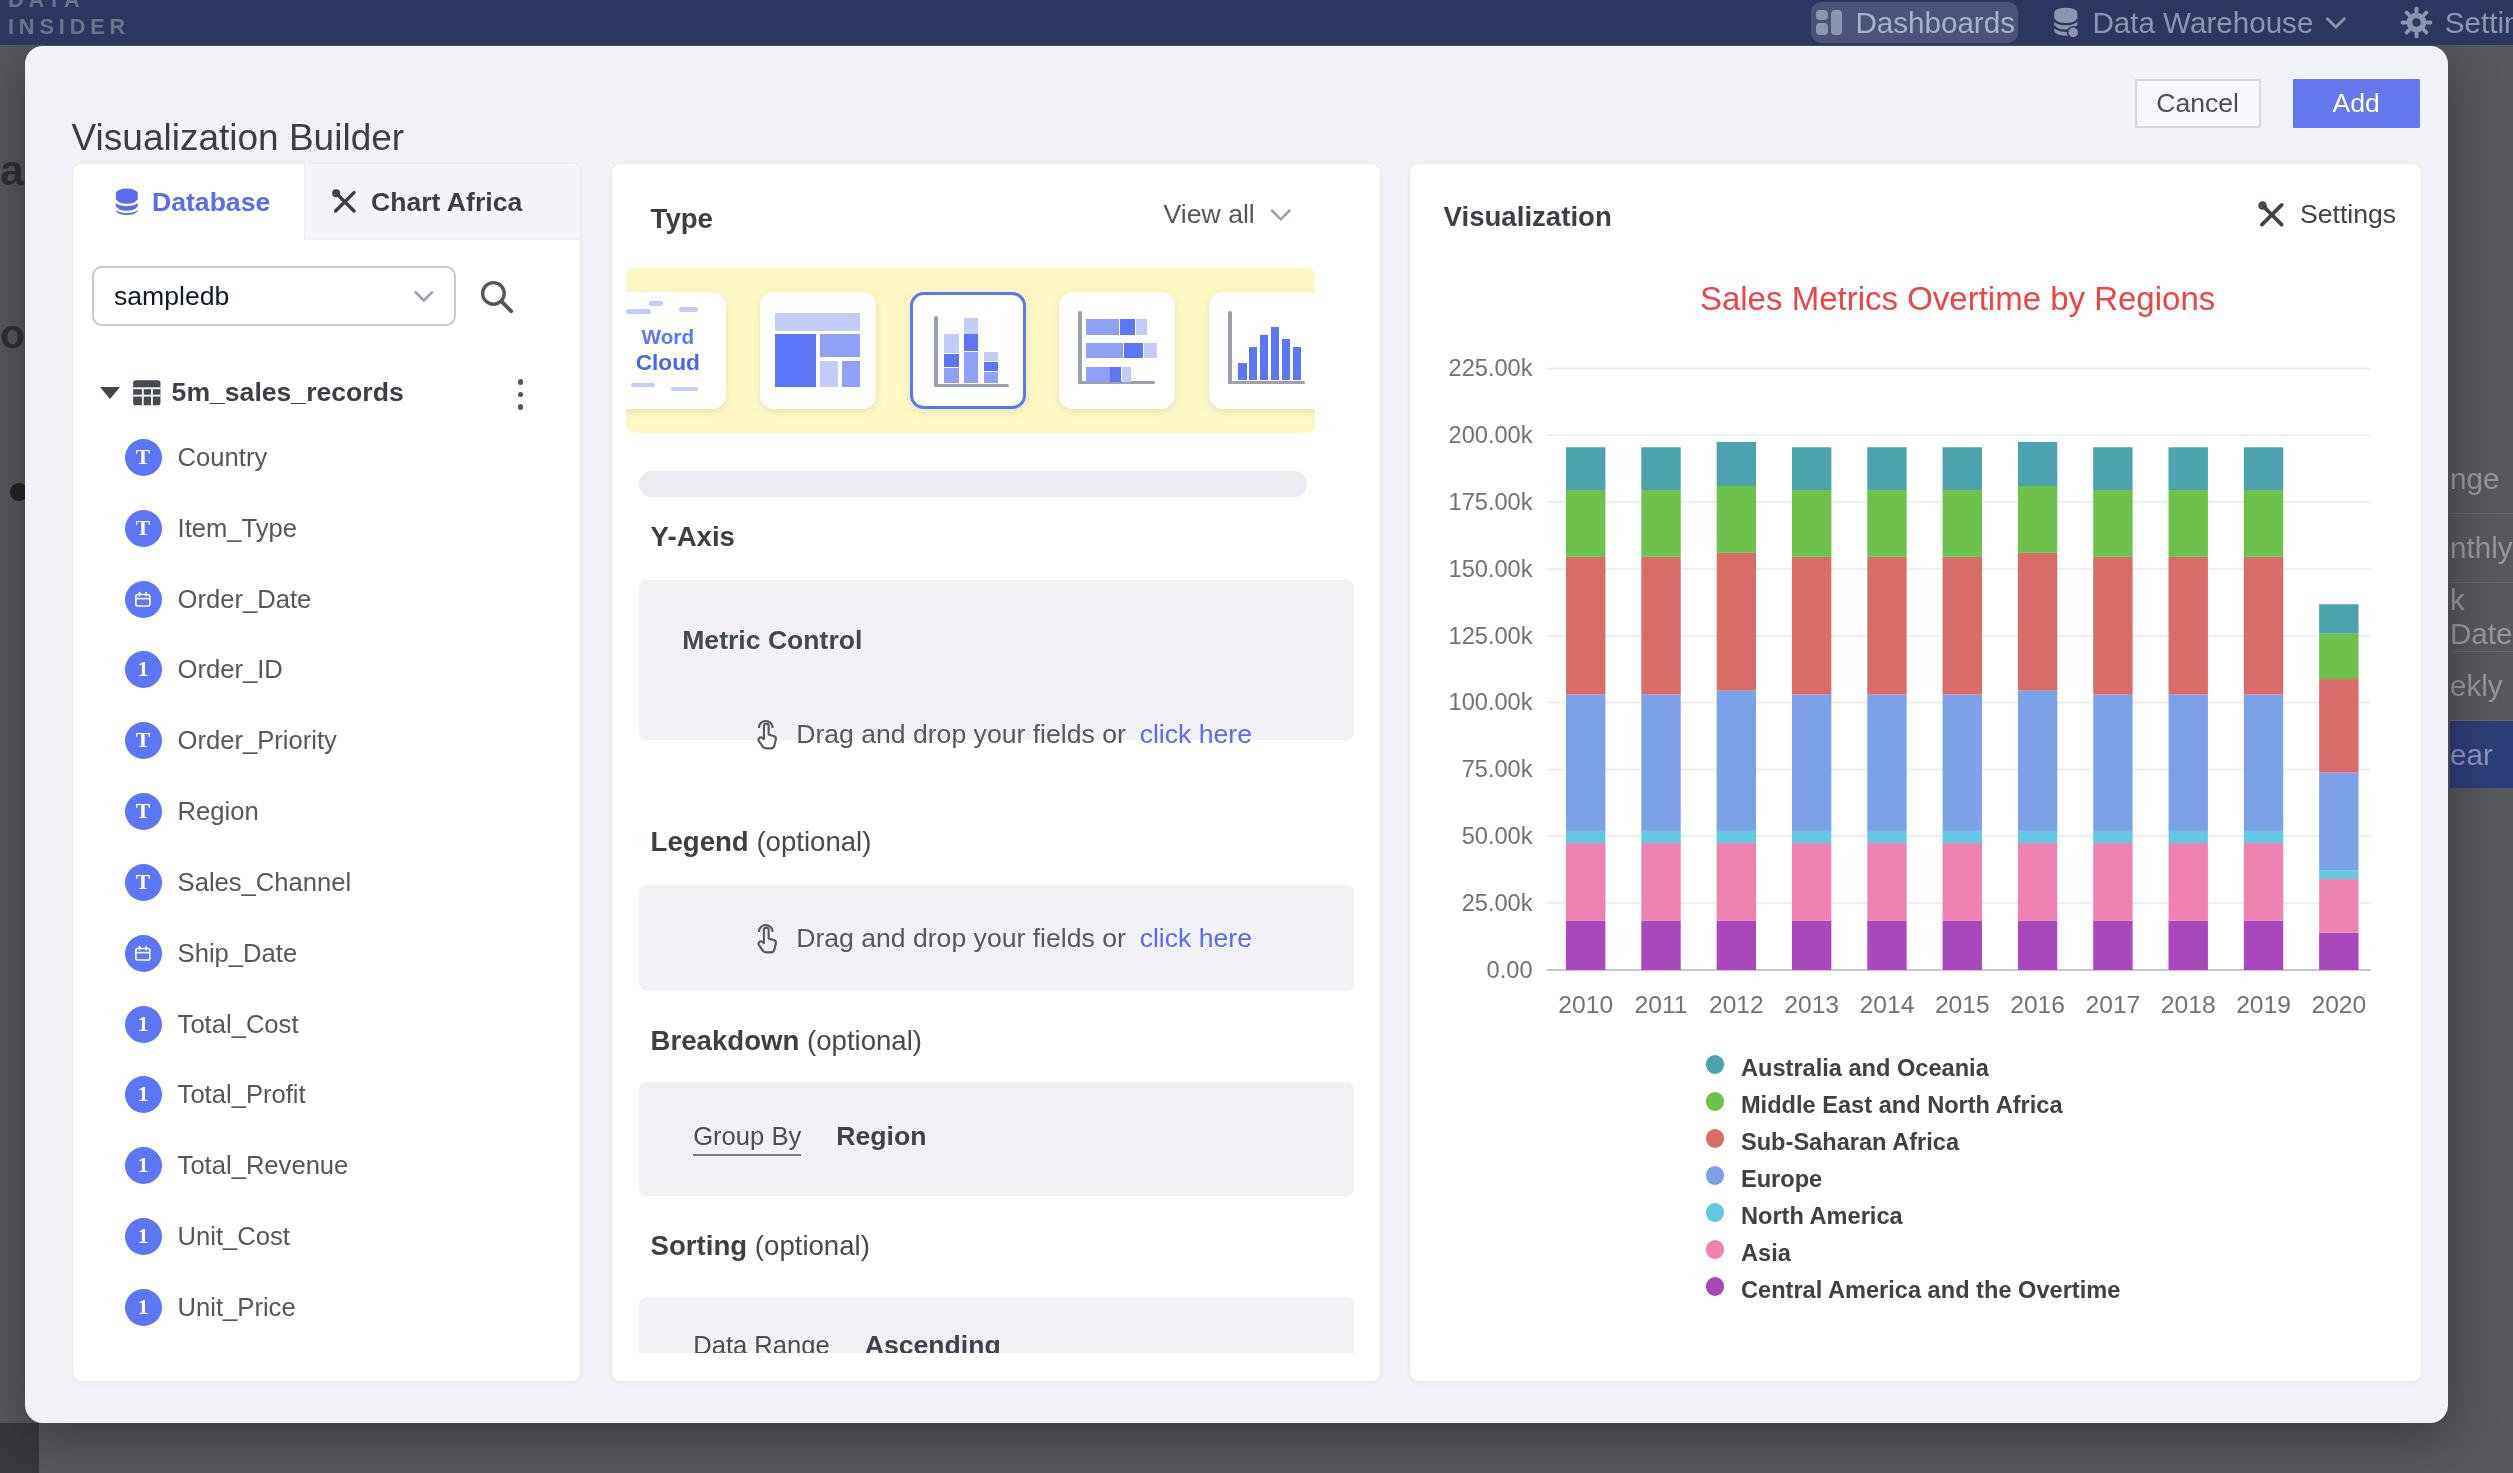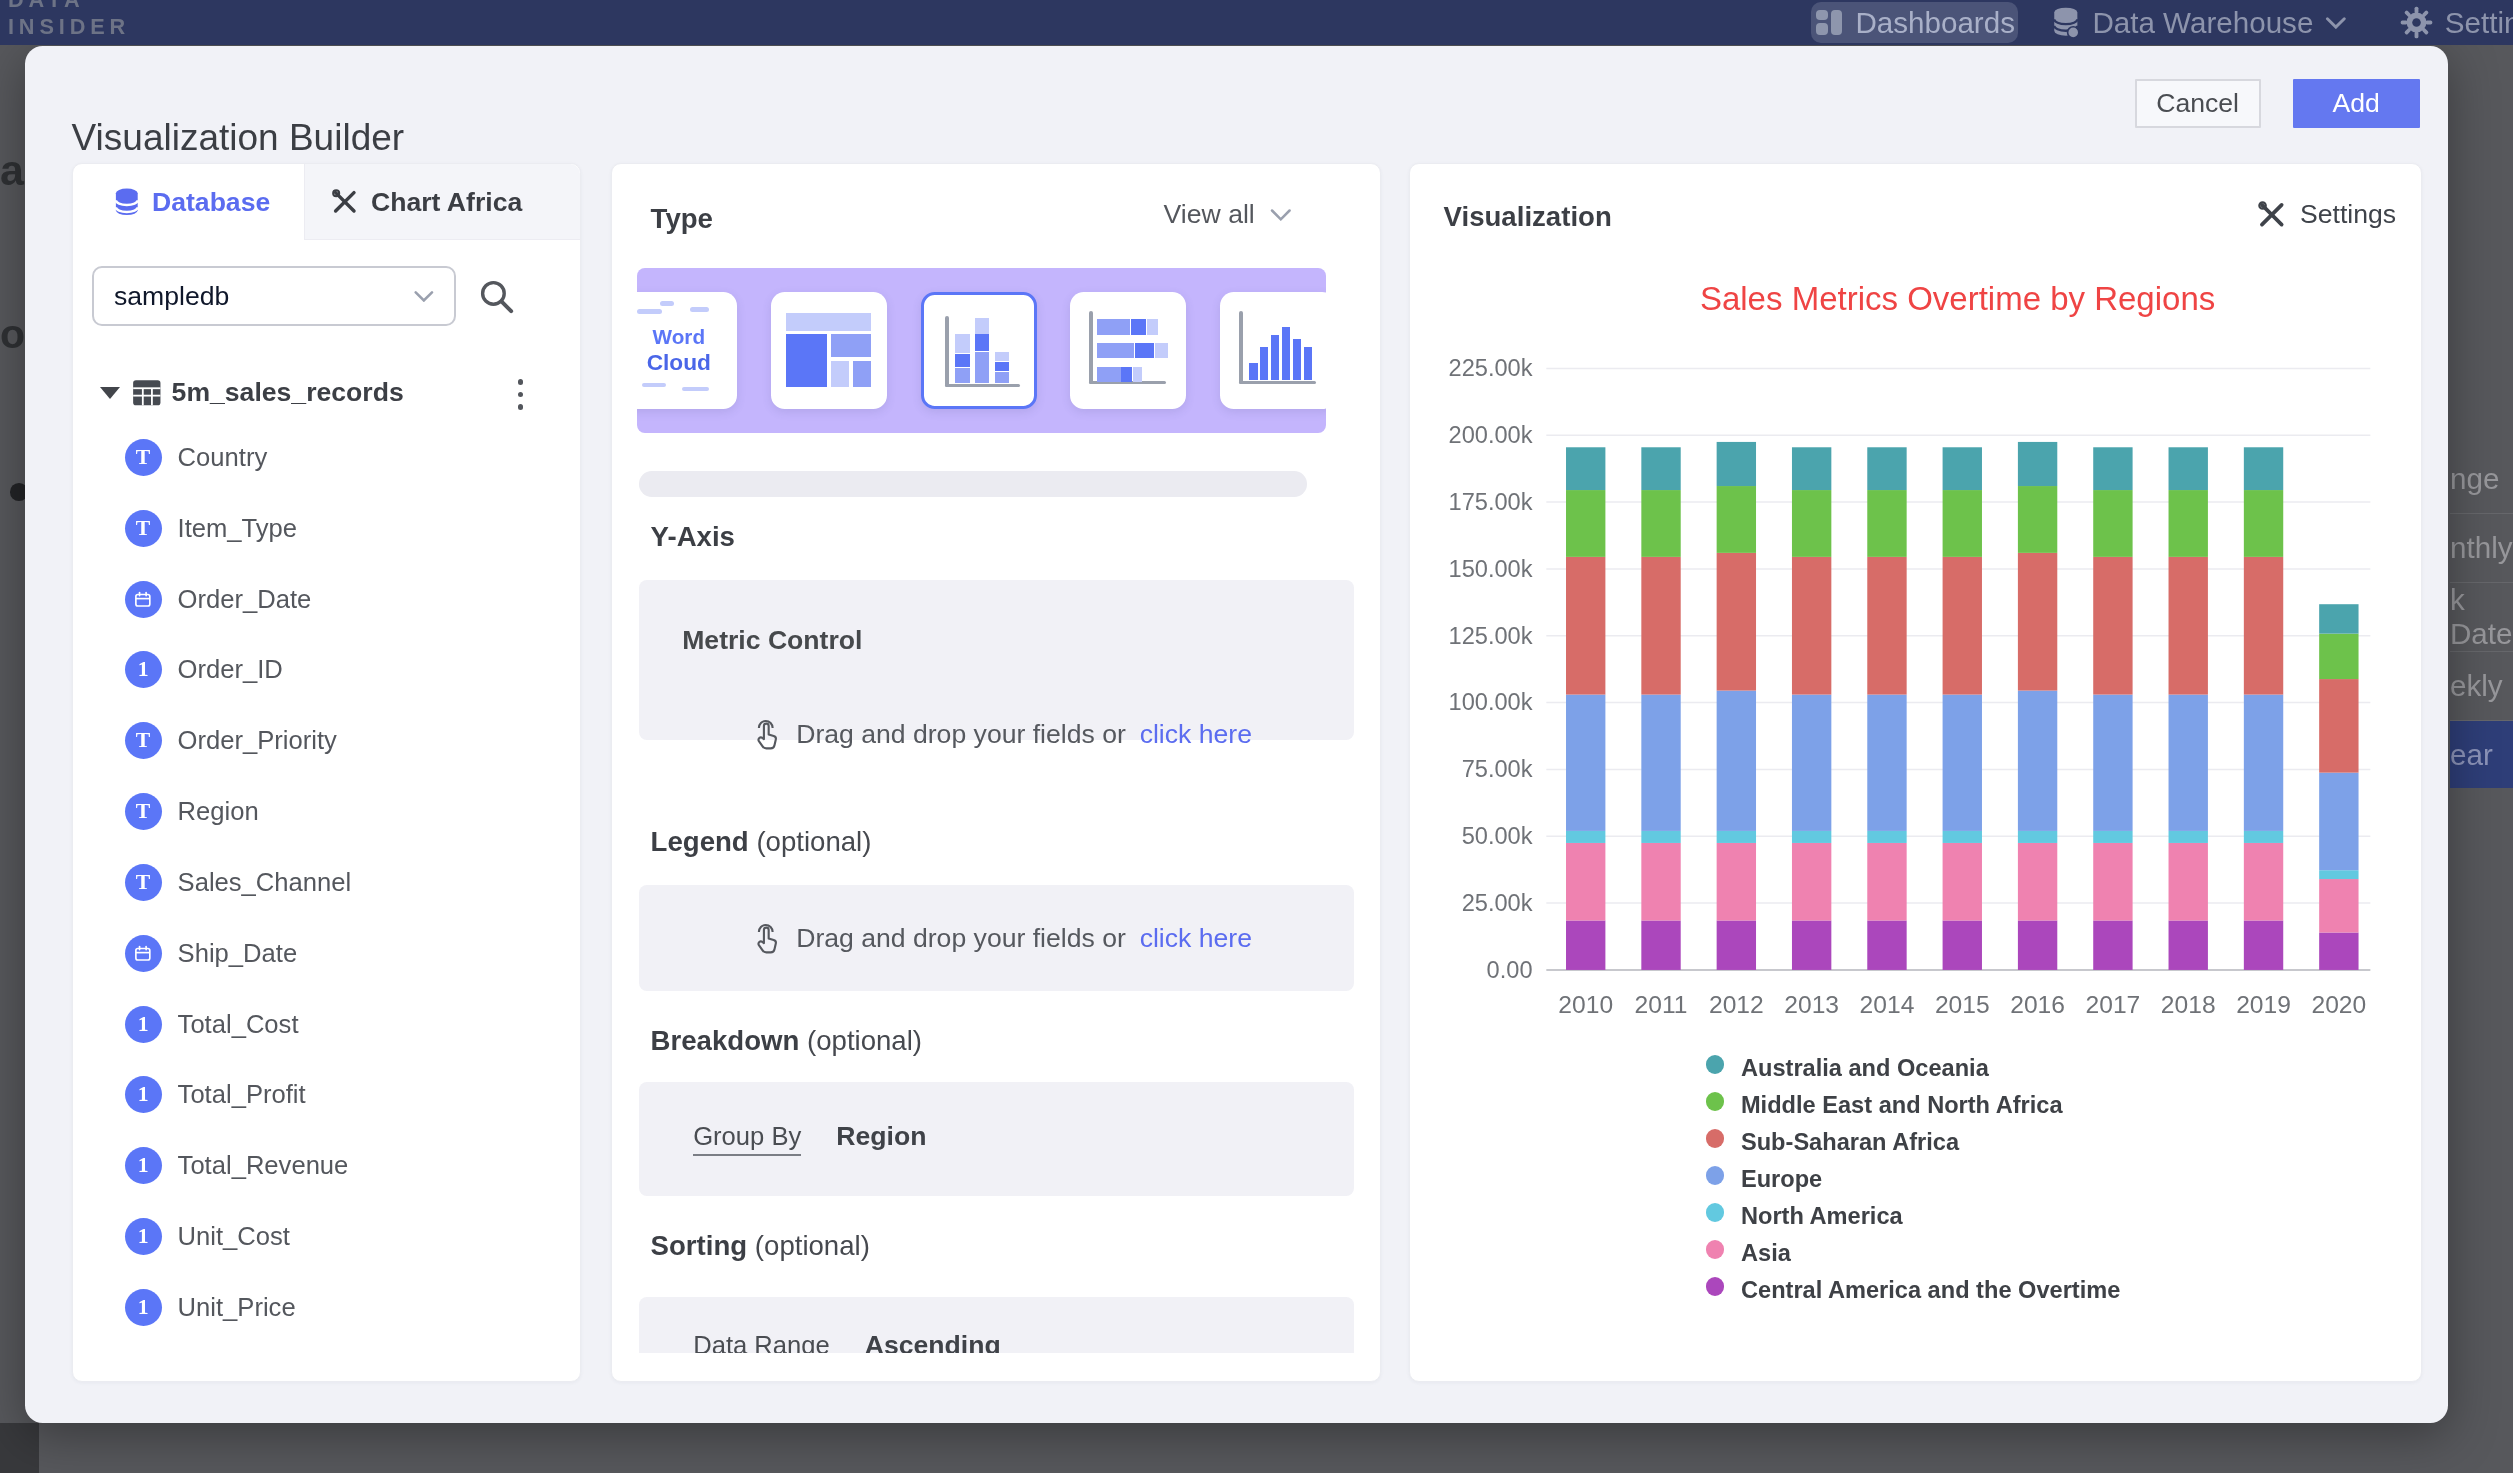--- a/index.html
+++ b/index.html
@@ -53,21 +53,21 @@
   #tree-kebab i { width:5.9px; height:5.9px; border-radius:50%; background:#53565c; }
   .field-row { position:absolute; left:0; width:100%; height:55px; cursor:grab; }
   .field-ico { position:absolute; left:52px; top:8.9px; width:37px; height:37px; border-radius:50%; background:#5b76f7; color:#fff; display:flex; align-items:center; justify-content:center; font-size:21.7px; font-weight:bold; font-family:"Liberation Serif", serif; }
   .field-label { position:absolute; left:105px; top:12.8px; font-size:25.6px; color:#54575d; font-family:"Liberation Sans", sans-serif; }
 
   
   #mid-clip { position:absolute; left:0; top:0; width:100%; height:1189px; overflow:hidden; }
   .sec-head { position:absolute; left:39px; font-size:27.6px; color:#3c3f45; font-weight:bold; }
   .sec-head .opt { font-weight:normal; color:#46494f; }
   #view-all { position:absolute; left:552px; top:35px; width:179px; display:flex; align-items:center; gap:13.8px; font-size:26.6px; color:#54575d; cursor:pointer; }
-  #type-strip { position:absolute; left:25px; top:104px; width:689px; height:165px; background:#c4b5fd; border-radius:7.9px; overflow:hidden; }
+  #type-strip { position:absolute; left:14px; top:104px; width:689px; height:165px; background:#fef9c3; border-radius:7.9px; overflow:hidden; }
   .tile { position:absolute; top:23.6px; width:116px; height:117px; background:#fff; border-radius:13.8px; box-shadow:0 3px 9.9px rgba(70,80,130,.14); cursor:pointer; }
   .tile.selected { border:3px solid #5b76f7; }
   #scroll-pill { position:absolute; left:27.6px; top:307px; width:668px; height:25.6px; border-radius:12.8px; background:#ebebf1; cursor:grab; }
   .gray-panel { position:absolute; left:27.6px; width:715px; background:#f1f1f6; border-radius:7.9px; }
   .panel-title { position:absolute; left:43px; font-size:26.6px; font-weight:bold; color:#46494c; }
   .drop-row { position:absolute; left:4px; width:100%; display:flex; align-items:center; justify-content:center; gap:13.8px; font-size:26.6px; color:#55585e; }
   .drop-row .link { color:#5b6cf0; cursor:pointer; }
   .kv-row { position:absolute; left:54px; display:flex; align-items:baseline; gap:35px; }
   .kv-label { font-size:25.6px; color:#4a4d52; border-bottom:2px solid #7b7e85; padding-bottom:3px; cursor:pointer; }
   .kv-value { font-size:26.6px; font-weight:bold; color:#3f4248; }

